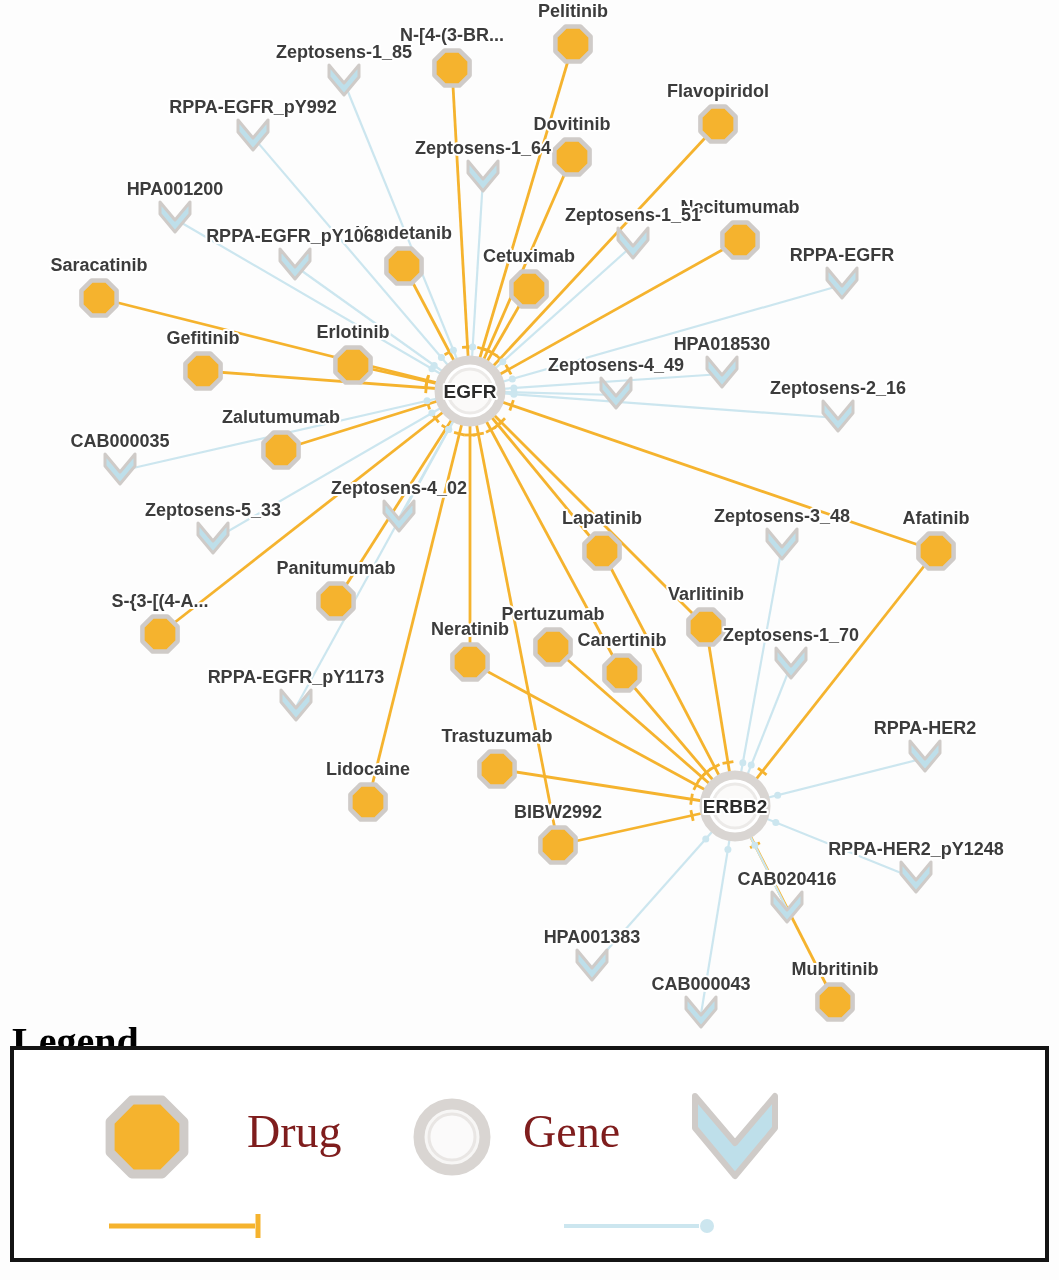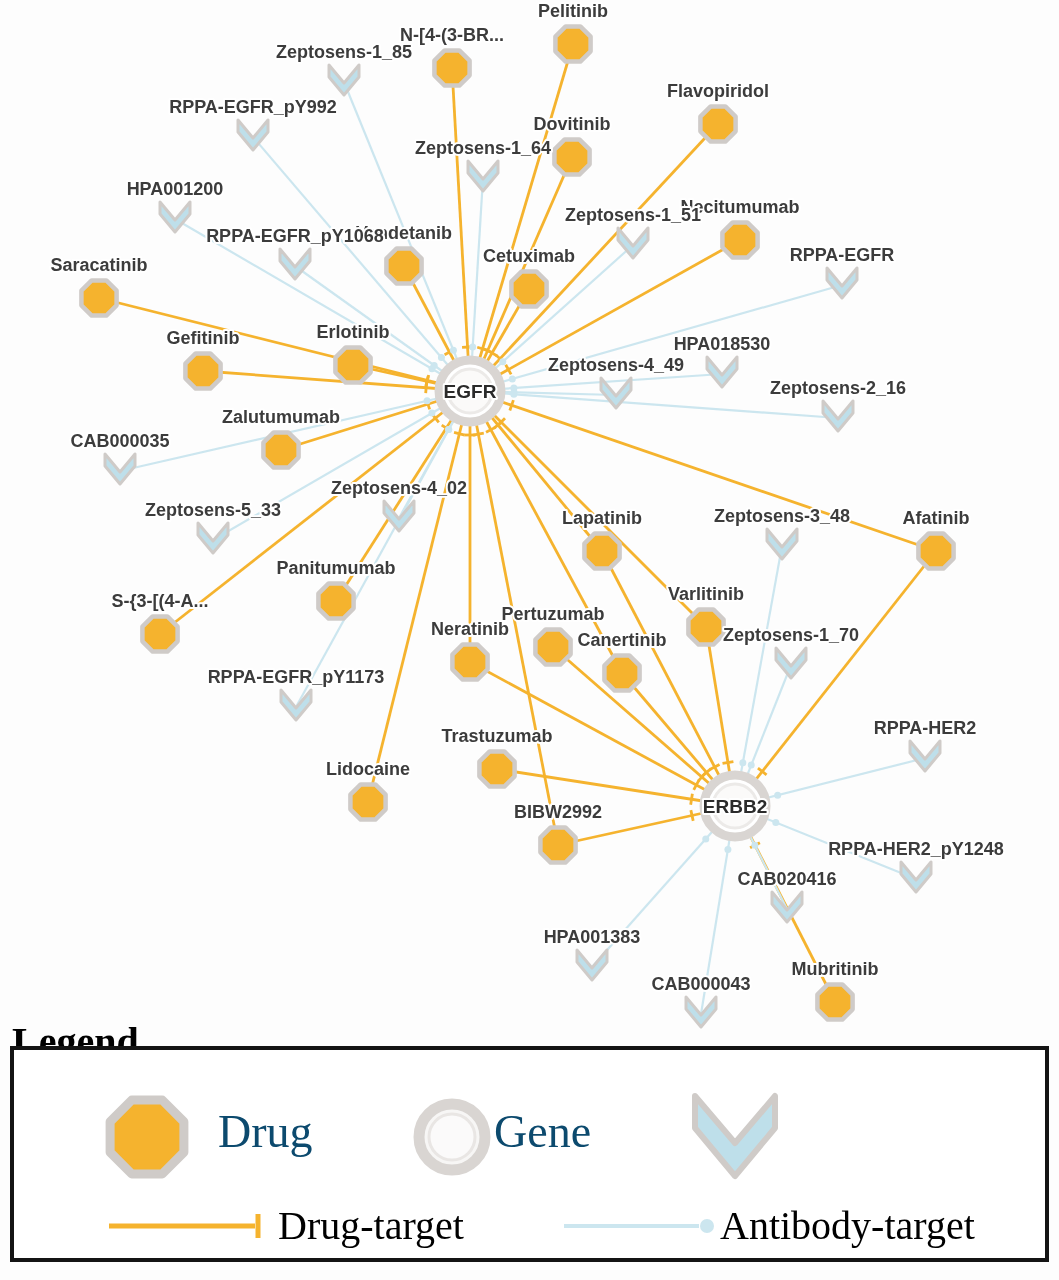--- a/index.html
+++ b/index.html
@@ -4,21 +4,21 @@
 <style>
   html,body{margin:0;padding:0;}
   body{background:#ffffff;font-family:"Liberation Sans",sans-serif;}
   #page{position:relative;width:1059px;height:1280px;background:#fdfdfd;overflow:hidden;}
   #net{position:absolute;left:0;top:0;}
   .node-label{font:bold 18px "Liberation Sans",sans-serif;fill:#3c3c3c;stroke:#ffffff;stroke-width:4px;paint-order:stroke;stroke-linejoin:round;}
   .gene-label{font:bold 19px "Liberation Sans",sans-serif;fill:#2b2b2b;stroke:#ffffff;stroke-width:4px;paint-order:stroke;stroke-linejoin:round;}
   #legend-title{position:absolute;left:12px;top:994px;font:bold 40px "Liberation Serif",serif;color:#000000;margin-top:24px;}
   #legend-box{position:absolute;left:10px;top:1046px;width:1039px;height:216px;border:4px solid #141414;background:#ffffff;box-sizing:border-box;}
   .lg-abs{position:absolute;}
-  .lg-label{font:400 46px "Liberation Serif",serif;color:#0c4a6e;white-space:nowrap;}
+  .lg-label{font:400 46px "Liberation Serif",serif;color:#7f1d1d;white-space:nowrap;margin-left:29px;}
   .lg-edge-label{font:400 40px "Liberation Serif",serif;color:#000000;white-space:nowrap;}
 </style>
 </head>
 <body>
 
 <div id="page" style="background: rgb(253, 253, 253);">
   <svg id="net" width="1059" height="1045" viewBox="0 0 1059 1045">
       <line x1="573" y1="44" x2="470" y2="391" stroke="#F5B32E" stroke-width="2.8"></line>
       <line x1="452" y1="68" x2="470" y2="391" stroke="#F5B32E" stroke-width="2.8"></line>
       <line x1="718" y1="124" x2="470" y2="391" stroke="#F5B32E" stroke-width="2.8"></line>
@@ -230,21 +230,19 @@
     <div class="lg-abs lg-label" style="left:480px;top:55px">Gene</div>
 
     <svg class="lg-abs" style="left:671px;top:38px" width="100" height="95" viewBox="0 0 100 95">
       <path d="M 10 8 L 50 55 L 90 8 L 90 40 L 50 88 L 10 40 Z" fill="var(--antibody-fill)" stroke="var(--node-ring)" stroke-width="6" stroke-linejoin="round"></path>
     </svg>
 
     <svg class="lg-abs" style="left:91px;top:160px" width="170" height="32" viewBox="0 0 170 32">
       <line x1="4" y1="16" x2="150" y2="16" stroke="var(--drug-edge)" stroke-width="5"></line>
       <line x1="153" y1="4" x2="153" y2="28" stroke="var(--drug-edge)" stroke-width="5"></line>
     </svg>
-    <div class="lg-abs lg-edge-label" style="left:264px;top:152px">Drug-target</div>
 
     <svg class="lg-abs" style="left:546px;top:160px" width="160" height="32" viewBox="0 0 160 32">
       <line x1="4" y1="16" x2="139" y2="16" stroke="var(--antibody-edge)" stroke-width="4"></line>
       <circle cx="147" cy="16" r="7" fill="var(--antibody-edge)"></circle>
     </svg>
-    <div class="lg-abs lg-edge-label" style="left:706px;top:152px">Antibody-target</div>
   </div>
 </div>
 
 </body></html>

